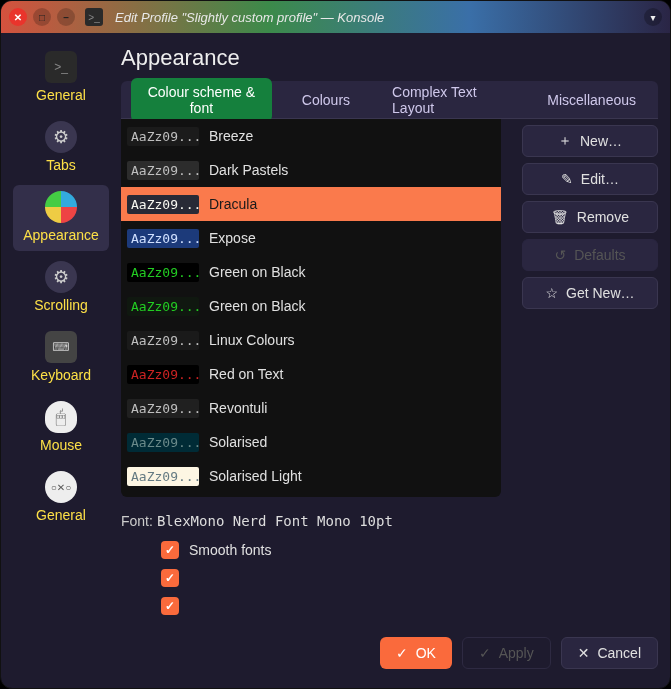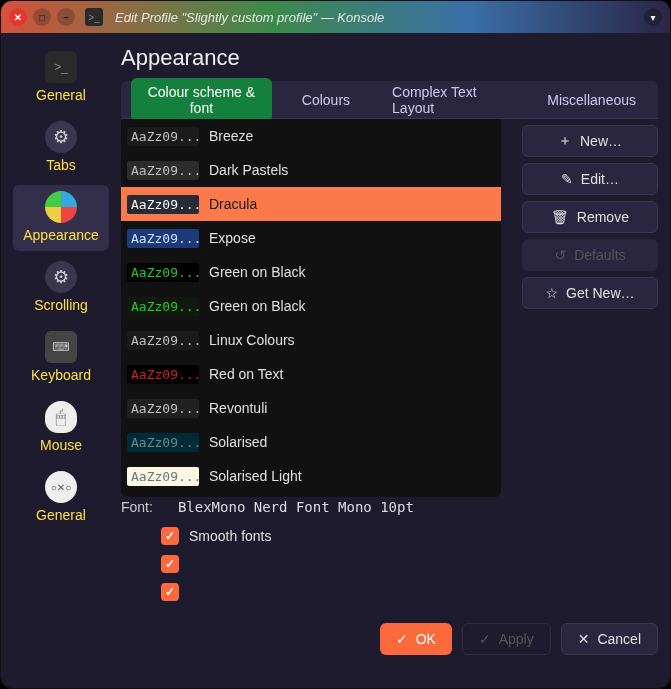--- a/index.html
+++ b/index.html
@@ -40,21 +40,21 @@
 .scheme-item { display: flex; align-items: center; gap: 10px; height: 34px; padding: 0 6px; cursor: pointer; }
 .scheme-item.selected { background: #fa7a4c; color: #1a1a1a; }
 .sample { width: 72px; font-family: monospace; font-size: 13px; padding: 2px 4px; border-radius: 2px; white-space: nowrap; overflow: hidden; }
 .scheme-name { color: #e0e0e0; }
 .scheme-item.selected .scheme-name { color: #1a1a1a; }
 
 .right-buttons { flex: 1; display: flex; flex-direction: column; gap: 6px; padding-top: 6px; }
 .btn { height: 32px; background: #2a2640; border: 1px solid #3a3650; color: #e0e0e0; border-radius: 6px; display: flex; align-items: center; justify-content: center; gap: 8px; cursor: pointer; font-size: 14px; }
 .btn.disabled { color: #555; border-color: #2a2640; cursor: default; }
 
-.font-row { display: flex; align-items: flex-end; gap: 25px; margin-top: 2px; }
+.font-row { display: flex; align-items: flex-end; gap: 4px; margin-top: 16px; }
 .font-label { color: #ccc; }
 .font-val { font-family: monospace; color: #ddd; flex: 1; }
 .choose-btn { background: #2a2640; border: 1px solid #3a3650; color: #e0e0e0; border-radius: 6px; height: 30px; padding: 0 12px; display: flex; align-items: center; gap: 6px; cursor: pointer; }
 
 .checks { display: flex; flex-direction: column; gap: 10px; margin-top: 12px; padding-left: 40px; }
 .check { display: flex; align-items: center; gap: 10px; cursor: pointer; }
 .cb { width: 18px; height: 18px; border-radius: 4px; background: #fa6a3c; display: flex; align-items: center; justify-content: center; color: #fff; font-size: 12px; font-weight: bold; }
 
 .footer { display: flex; justify-content: flex-end; gap: 10px; margin-top: 22px; }
 .fbtn { height: 32px; padding: 0 16px; border-radius: 6px; display: flex; align-items: center; gap: 8px; cursor: pointer; }

